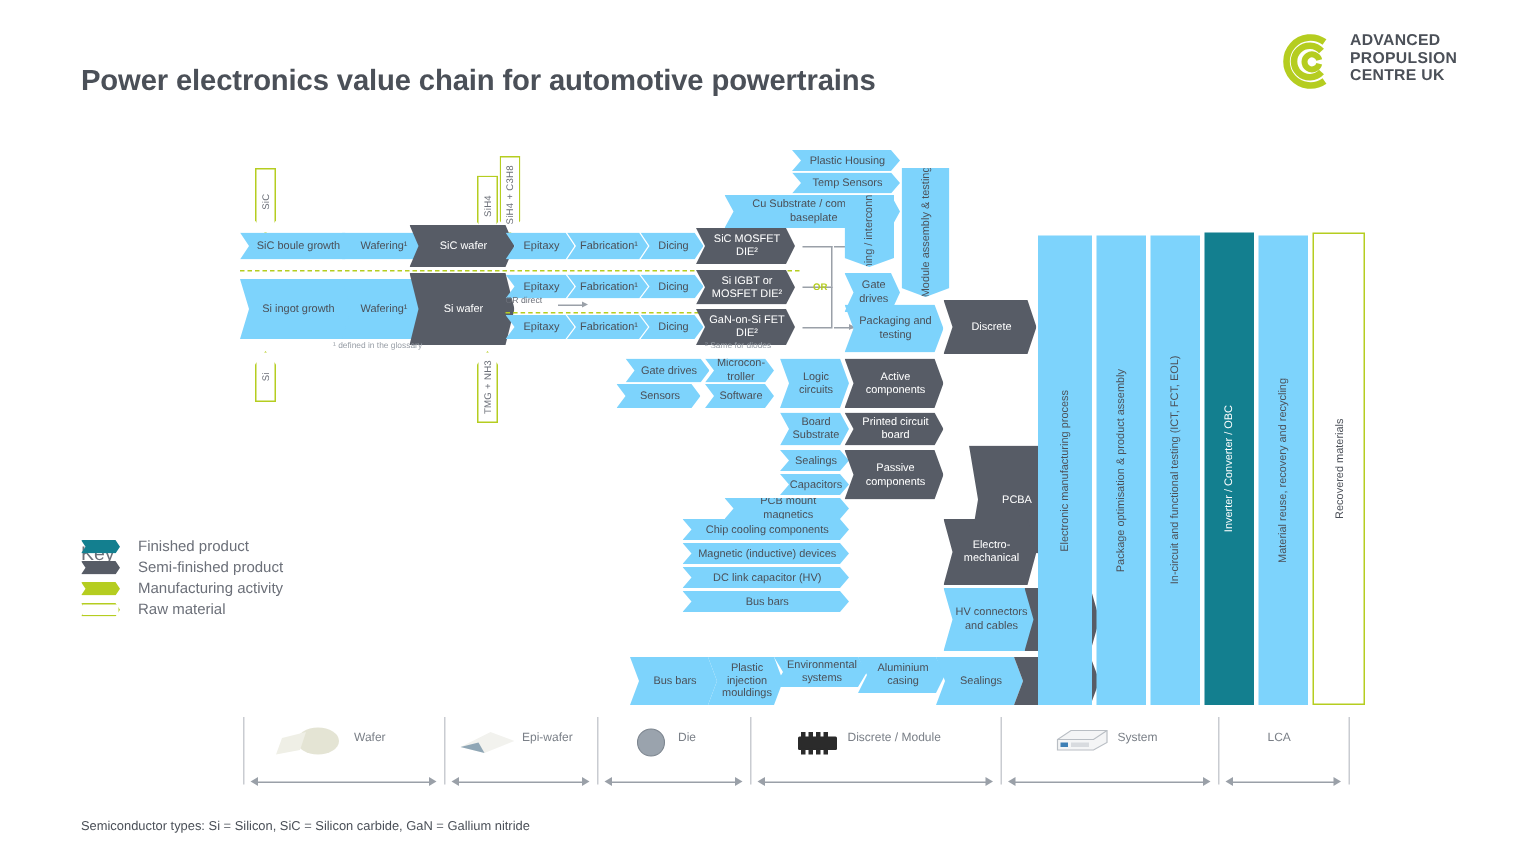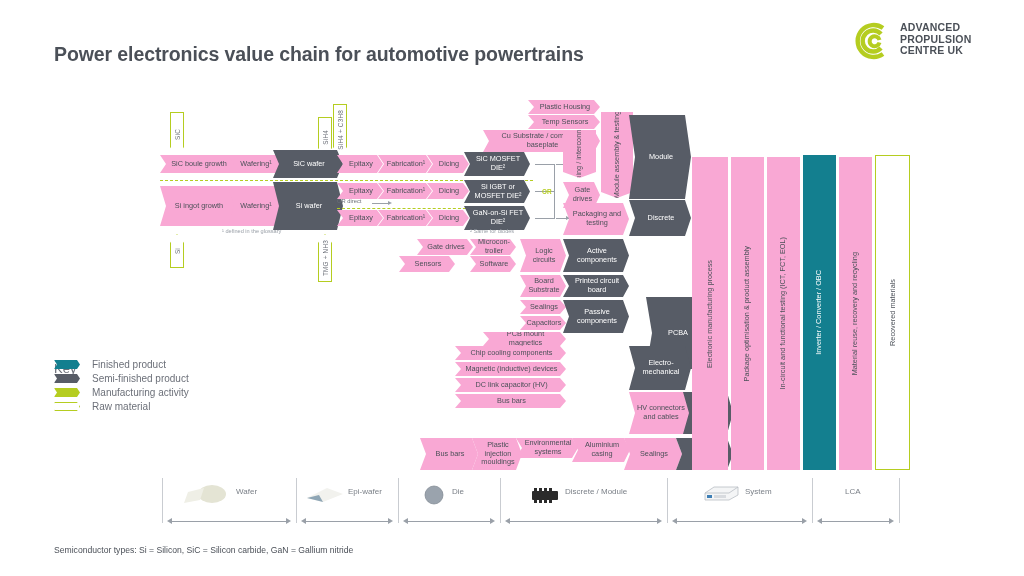--- a/index.html
+++ b/index.html
@@ -22,21 +22,21 @@
   }
 
   
   .box{
     position:absolute;box-sizing:border-box;
     display:flex;align-items:center;justify-content:center;
     text-align:center;font-size:7.3px;line-height:8.6px;
     padding:1px 5px 1px 7px;
     clip-path:polygon(0 0, calc(100% - 6px) 0, 100% 50%, calc(100% - 6px) 100%, 0 100%, 6px 50%);
   }
-  .green{background:#f9a8d4;color:#4b5058;}
+  .green{background:#7dd3fc;color:#4b5058;}
   .gray{background:#575c66;color:#ffffff;}
   .teal{background:#137f8f;color:#ffffff;}
 
   
   .vbox{
     position:absolute;box-sizing:border-box;
     display:flex;align-items:center;justify-content:center;
     clip-path:polygon(0 0, 100% 0, 100% calc(100% - 6px), 50% 100%, 0 calc(100% - 6px));
   }
   .vbox span{
@@ -235,31 +235,28 @@
     <span>Joining / interconnect</span>
     </div>
   <div class="box green" style="left:563px;top:203px;width:66px;height:32px;">
       <span>Packaging and testing</span>
     </div>
 
   <div class="vbox green" style="left:601px;top:112px;width:32px;height:86px;">
     <span>Module assembly &amp; testing</span>
     </div>
 
-  <div class="box gray" style="left:629px;top:115px;width:62px;height:84px;">
-      <span>Module</span>
-    </div>
   <div class="box gray" style="left:629px;top:200px;width:62px;height:36px;">
       <span>Discrete</span>
     </div>
 
   <div class="box green" style="left:417px;top:239px;width:56px;height:16px;">
       <span>Gate drives</span>
     </div>
-  <div class="box green" style="left:399px;top:256px;width:56px;height:16px;">
+  <div class="box green" style="left:411px;top:256px;width:56px;height:16px;">
       <span>Sensors</span>
     </div>
   <div class="box green" style="left:470px;top:239px;width:46px;height:16px;">
       <span>Microcon-troller</span>
     </div>
   <div class="box green" style="left:470px;top:256px;width:46px;height:16px;">
       <span>Software</span>
     </div>
   <div class="box green" style="left:520px;top:239px;width:46px;height:33px;">
       <span>Logic circuits</span>

